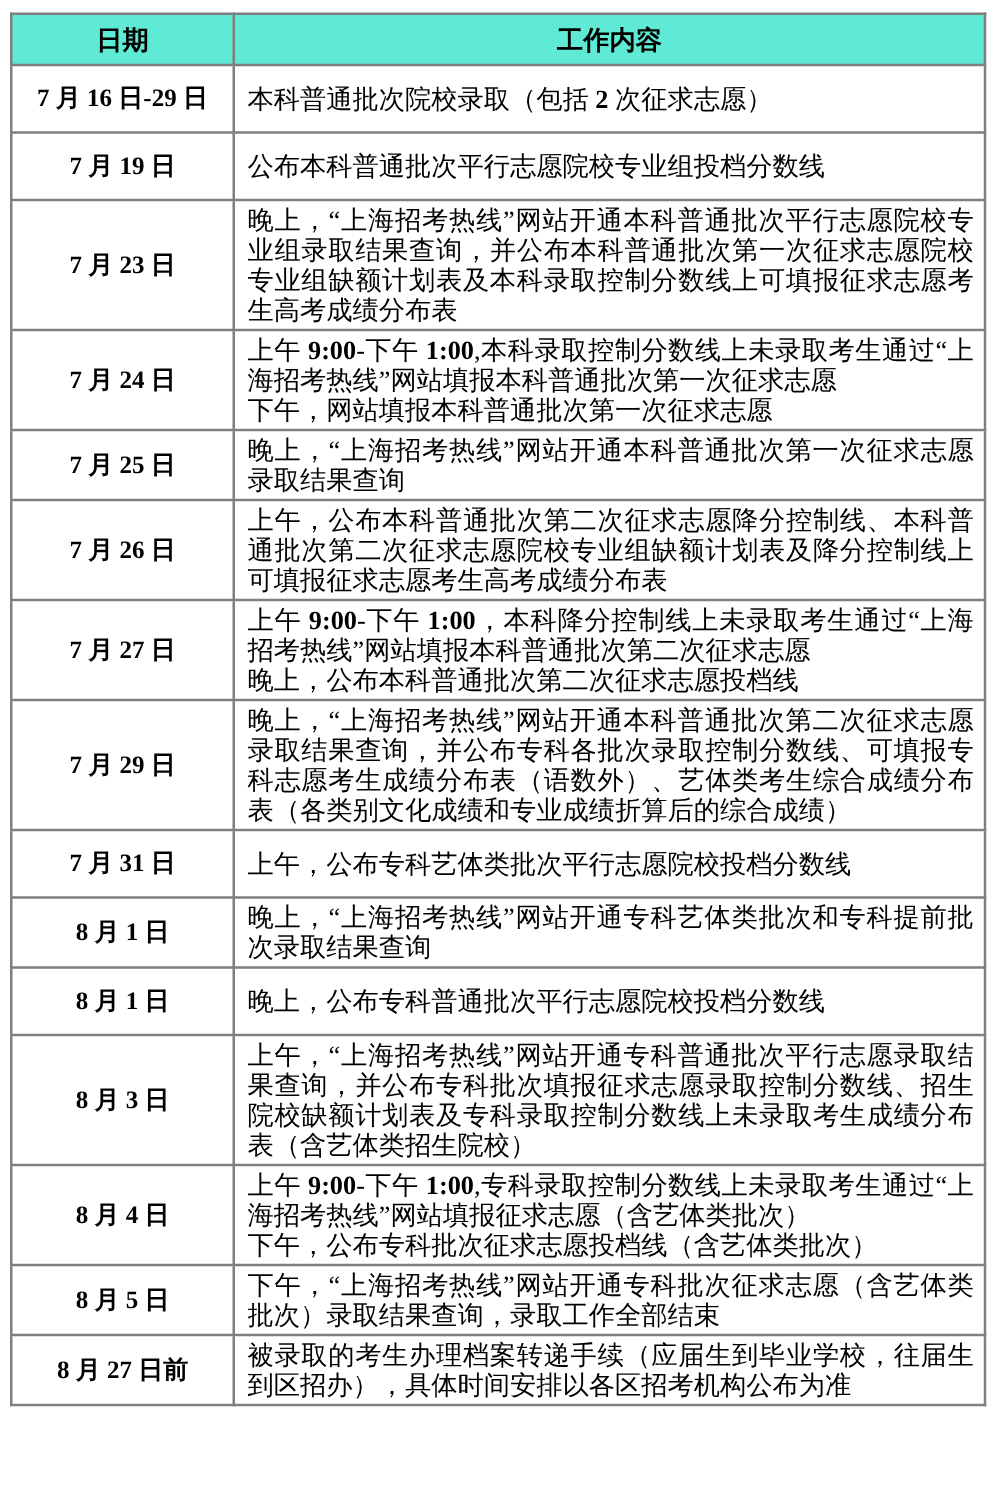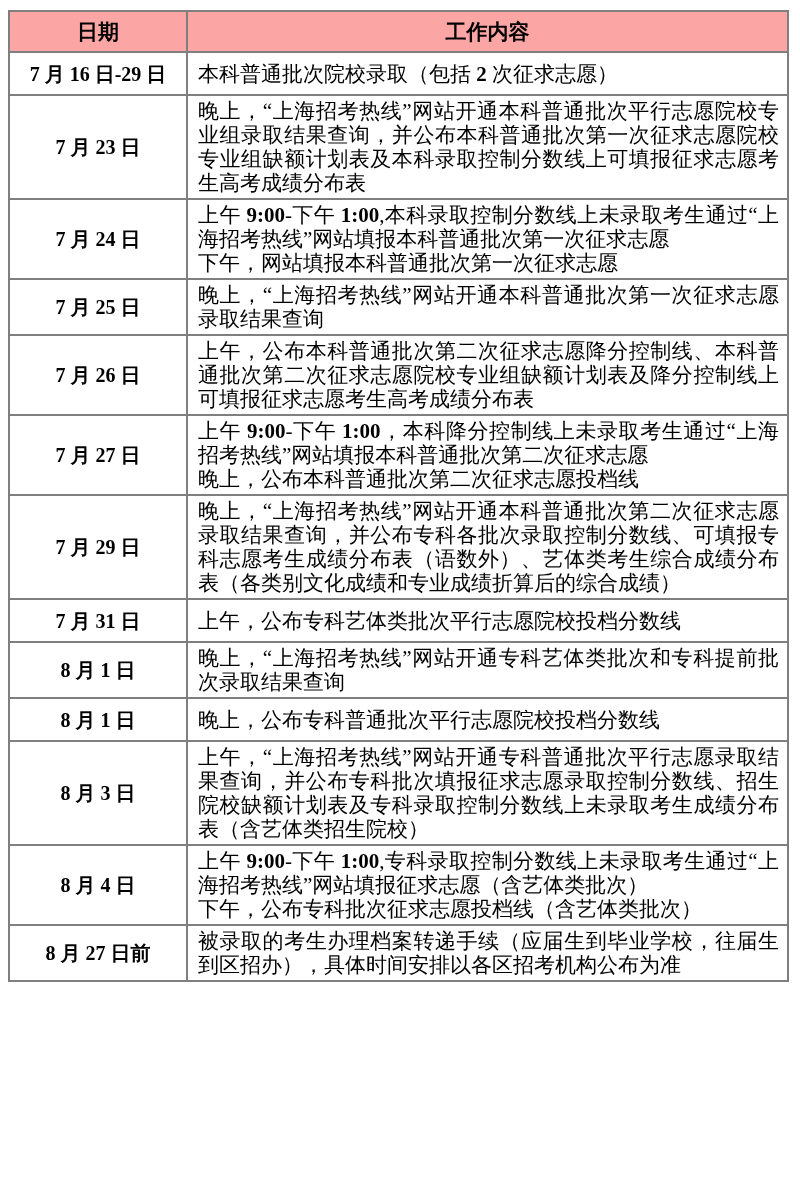--- a/index.html
+++ b/index.html
@@ -13,34 +13,34 @@
   table.schedule {
     border-collapse: collapse;
     width: 781px;
     table-layout: fixed;
   }
   table.schedule th, table.schedule td {
     border: 2px solid #7f7f7f;
   }
   col.date-col { width: 178px; }
   th.header-cell {
-    background: #fca5a5;
+    background: #5eead4;
     height: 41px;
     font-size: 21px;
     font-weight: bold;
     text-align: center;
     vertical-align: middle;
   }
   tr.data-row { height: 43px; }
   td.date-cell {
     text-align: center;
     vertical-align: middle;
     font-weight: bold;
     font-size: 20px;
-    padding: 3px 4px;
+    padding: 14px 4px;
     line-height: 24px;
   }
   td.content-cell {
     font-size: 21px;
     line-height: 24px;
     padding: 3px 8px 3px 10px;
     text-align: justify;
     vertical-align: middle;
   }
   td.content-cell .content-line { text-align: justify; }
@@ -59,20 +59,26 @@
       <tr>
         <th class="header-cell">日期</th>
         <th class="header-cell">工作内容</th>
       </tr>
     </thead>
     <tbody>
         <tr class="data-row">
           <td class="date-cell">7 月 16 日-29 日</td>
           <td class="content-cell">
             <div class="content-line">本科普通批次院校录取（包括 <b>2</b> 次征求志愿）</div>
+          </td>
+        </tr>
+        <tr class="data-row">
+          <td class="date-cell">7 月 19 日</td>
+          <td class="content-cell">
+            <div class="content-line">公布本科普通批次平行志愿院校专业组投档分数线</div>
           </td>
         </tr>
         <tr class="data-row">
           <td class="date-cell">7 月 23 日</td>
           <td class="content-cell">
             <div class="content-line">晚上，“上海招考热线”网站开通本科普通批次平行志愿院校专业组录取结果查询，并公布本科普通批次第一次征求志愿院校专业组缺额计划表及本科录取控制分数线上可填报征求志愿考生高考成绩分布表</div>
           </td>
         </tr>
         <tr class="data-row">
           <td class="date-cell">7 月 24 日</td>
@@ -131,20 +137,26 @@
           </td>
         </tr>
         <tr class="data-row">
           <td class="date-cell">8 月 4 日</td>
           <td class="content-cell">
             <div class="content-line">上午 <b>9:00</b>-下午 <b>1:00</b>,专科录取控制分数线上未录取考生通过“上海招考热线”网站填报征求志愿（含艺体类批次）</div>
             <div class="content-line">下午，公布专科批次征求志愿投档线（含艺体类批次）</div>
           </td>
         </tr>
         <tr class="data-row">
+          <td class="date-cell">8 月 5 日</td>
+          <td class="content-cell">
+            <div class="content-line">下午，“上海招考热线”网站开通专科批次征求志愿（含艺体类批次）录取结果查询，录取工作全部结束</div>
+          </td>
+        </tr>
+        <tr class="data-row">
           <td class="date-cell">8 月 27 日前</td>
           <td class="content-cell">
             <div class="content-line">被录取的考生办理档案转递手续（应届生到毕业学校，往届生到区招办），具体时间安排以各区招考机构公布为准</div>
           </td>
         </tr>
       </tbody>
   </table>
 
 </div>
 

